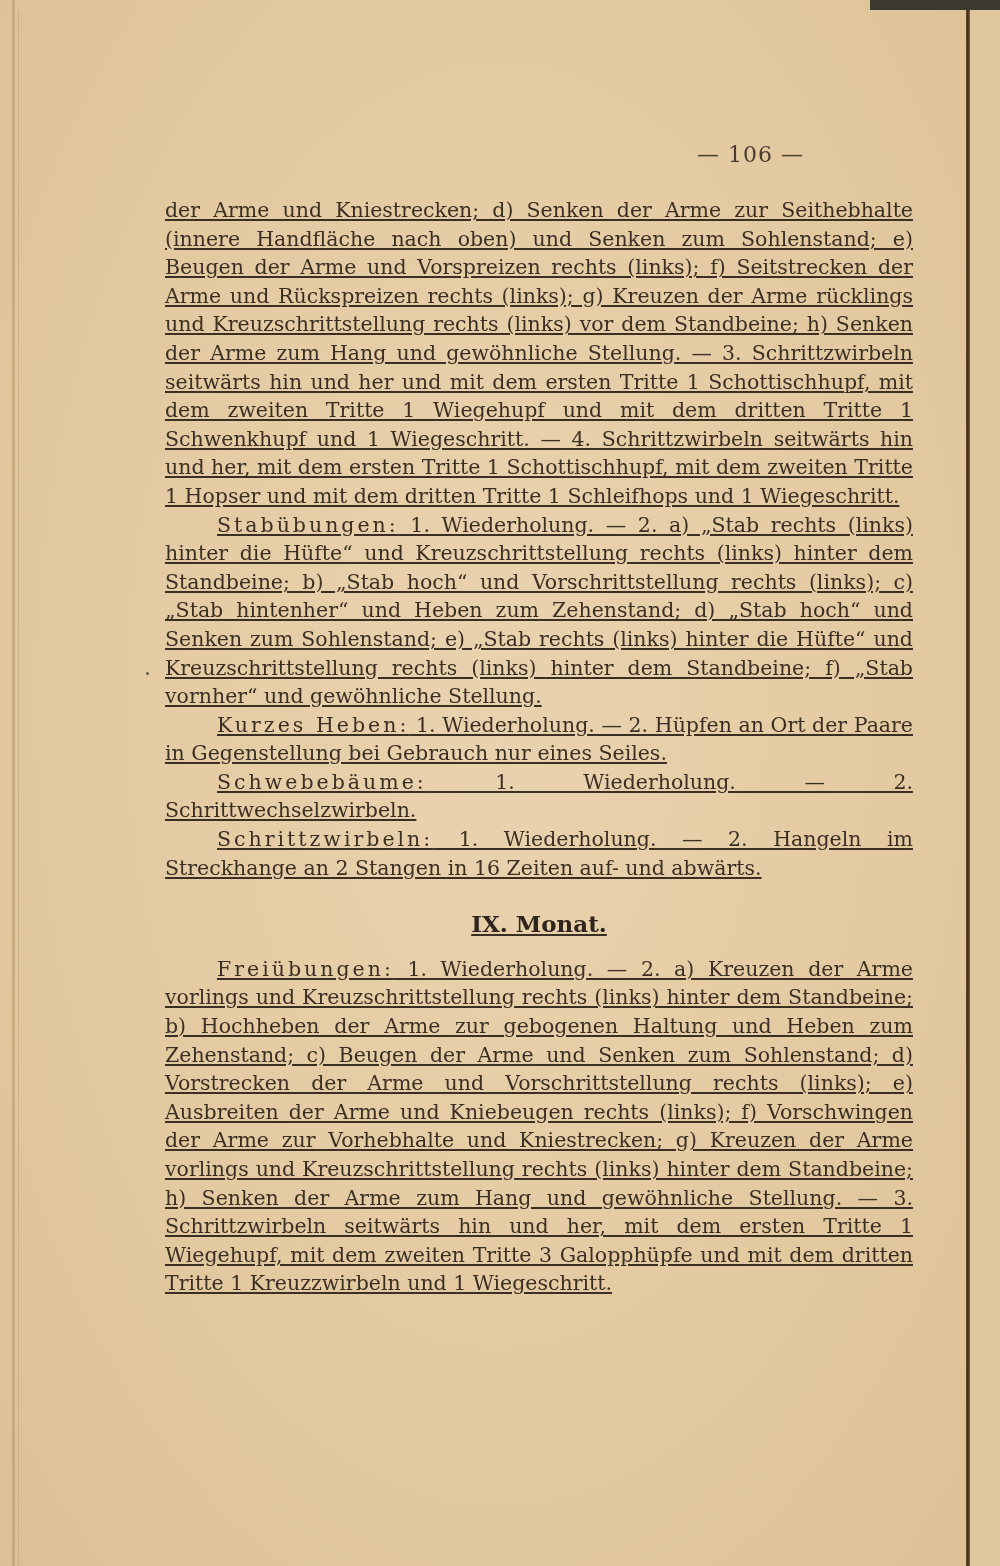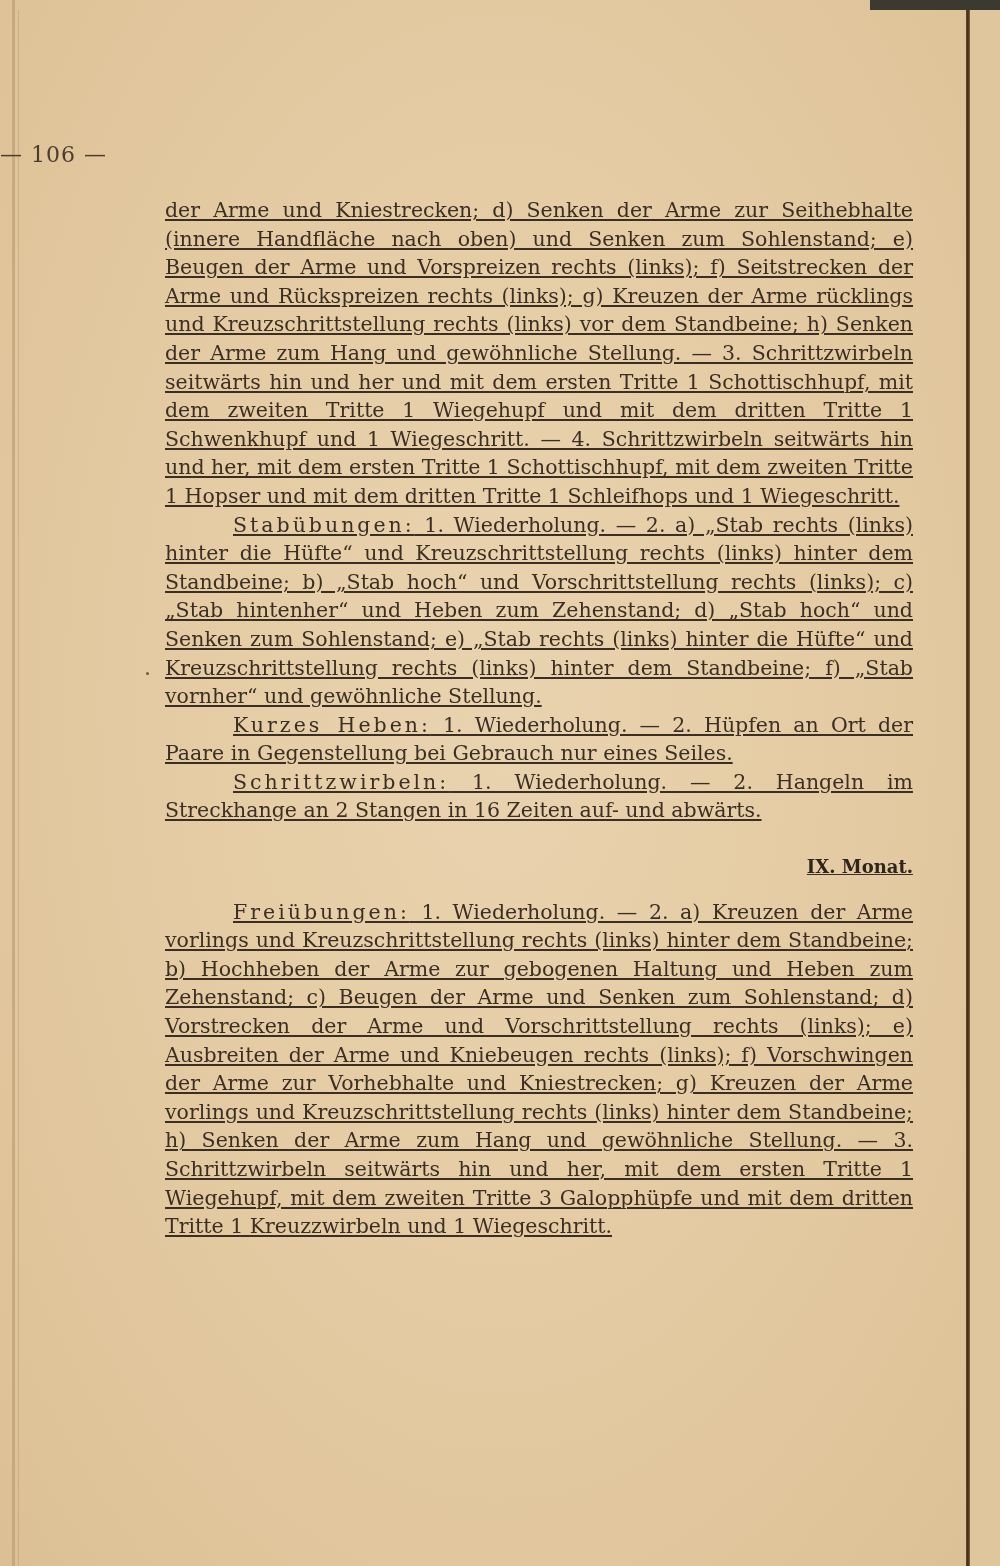--- a/index.html
+++ b/index.html
@@ -70,21 +70,21 @@
       top: 10px;
       width: 1px;
       height: 1556px;
       background: rgba(170,140,95,0.35);
     }
     .page-number {
       position: absolute;
       left: 0;
       width: 804px;
       top: 142px;
-      text-align: left;
+      text-align: right;
       font-size: 22px;
       letter-spacing: 1px;
       color: #4a3c2e;
     }
     .text {
       position: absolute;
       left: 165px;
       top: 196px;
       width: 748px;
       font-size: 20.5px;
@@ -94,26 +94,25 @@
       text-decoration: underline;
     }
     .text p {
       margin: 0;
     }
     .text p.indent {
       text-indent: 52px;
     }
     .spaced {
       letter-spacing: 3px;
-      margin-left: 16px;
     }
     .heading {
-      text-align: right;
+      text-align: center;
       font-weight: bold;
-      font-size: 18px;
+      font-size: 23px;
       margin: 28px 0 16px 0 !important;
       color: #2f251c;
     }
     .stray-dot {
       position: absolute;
       left: 146px;
       top: 672px;
       width: 3px;
       height: 3px;
       border-radius: 50%;
@@ -134,20 +133,21 @@
 
   <div class="page-number">— 106 —</div>
 
   <div class="text">
     <p>der Arme und Kniestrecken; d) Senken der Arme zur Seithebhalte (innere Handfläche nach oben) und Senken zum Sohlenstand; e) Beugen der Arme und Vorspreizen rechts (links); f) Seitstrecken der Arme und Rückspreizen rechts (links); g) Kreuzen der Arme rücklings und Kreuzschrittstellung rechts (links) vor dem Standbeine; h) Senken der Arme zum Hang und gewöhnliche Stellung. — 3. Schrittzwirbeln seitwärts hin und her und mit dem ersten Tritte 1 Schottischhupf, mit dem zweiten Tritte 1 Wiegehupf und mit dem dritten Tritte 1 Schwenkhupf und 1 Wiegeschritt. — 4. Schrittzwirbeln seitwärts hin und her, mit dem ersten Tritte 1 Schottischhupf, mit dem zweiten Tritte 1 Hopser und mit dem dritten Tritte 1 Schleifhops und 1 Wiegeschritt.</p>
 
     <p class="indent"><span class="spaced">Stabübungen:</span><span> 1. Wiederholung. — 2. a) „Stab rechts (links) hinter die Hüfte“ und Kreuzschrittstellung rechts (links) hinter dem Standbeine; b) „Stab hoch“ und Vorschrittstellung rechts (links); c) „Stab hintenher“ und Heben zum Zehenstand; d) „Stab hoch“ und Senken zum Sohlenstand; e) „Stab rechts (links) hinter die Hüfte“ und Kreuzschrittstellung rechts (links) hinter dem Standbeine; f) „Stab vornher“ und gewöhnliche Stellung.</span></p>
 
     <p class="indent"><span class="spaced">Kurzes Heben:</span><span> 1. Wiederholung. — 2. Hüpfen an Ort der Paare in Gegenstellung bei Gebrauch nur eines Seiles.</span></p>
 
+    <p class="indent"><span class="spaced">Schwebebäume:</span><span> 1. Wiederholung. — 2. Schrittwechselzwirbeln.</span></p>
 
 
     <p class="indent"><span class="spaced">Schrittzwirbeln:</span><span> 1. Wiederholung. — 2. Hangeln im Streckhange an 2 Stangen in 16 Zeiten auf- und abwärts.</span></p>
 
     <p class="heading">IX. Monat.</p>
 
 
     <p class="indent"><span class="spaced">Freiübungen:</span><span> 1. Wiederholung. — 2. a) Kreuzen der Arme vorlings und Kreuzschrittstellung rechts (links) hinter dem Standbeine; b) Hochheben der Arme zur gebogenen Haltung und Heben zum Zehenstand; c) Beugen der Arme und Senken zum Sohlenstand; d) Vorstrecken der Arme und Vorschrittstellung rechts (links); e) Ausbreiten der Arme und Kniebeugen rechts (links); f) Vorschwingen der Arme zur Vorhebhalte und Kniestrecken; g) Kreuzen der Arme vorlings und Kreuzschrittstellung rechts (links) hinter dem Standbeine; h) Senken der Arme zum Hang und gewöhnliche Stellung. — 3. Schrittzwirbeln seitwärts hin und her, mit dem ersten Tritte 1 Wiegehupf, mit dem zweiten Tritte 3 Galopphüpfe und mit dem dritten Tritte 1 Kreuzzwirbeln und 1 Wiegeschritt.</span></p>
   </div>
 </div>

